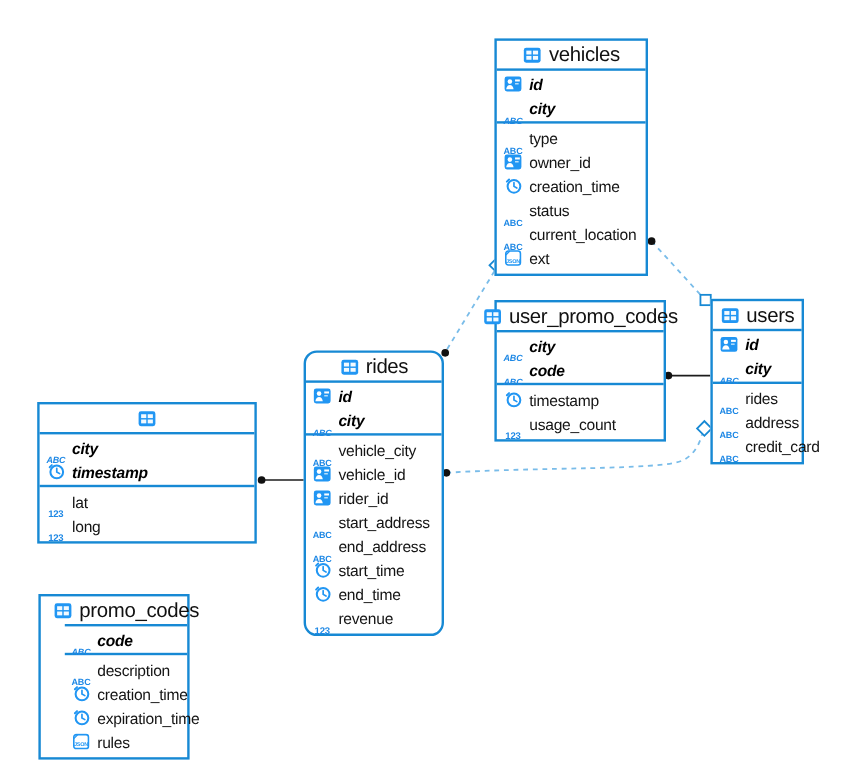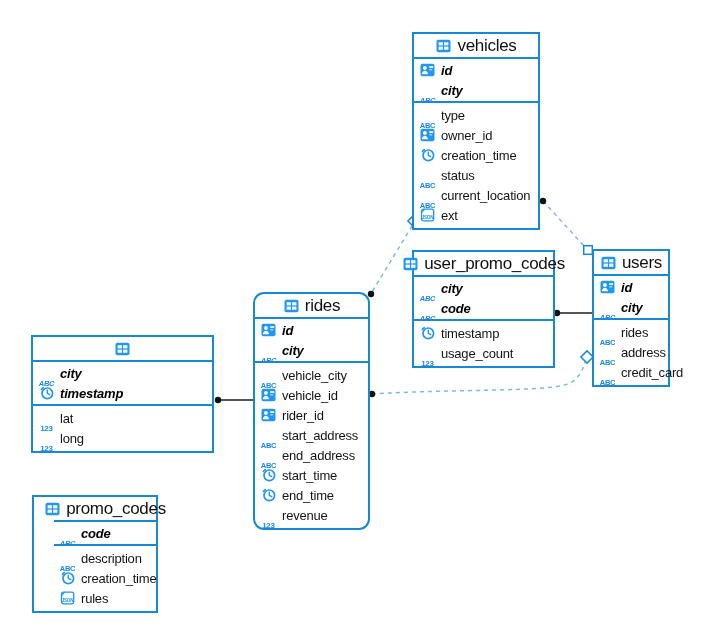--- a/index.html
+++ b/index.html
@@ -455,20 +455,30 @@
             <svg width="14" height="14" viewBox="0 0 14 14">
               <circle cx="7.3" cy="7.3" r="5.3" fill="#fff" stroke="#2196f3" stroke-width="1.7"></circle>
               <path d="M7.3 4.2v3.1l2.4 1.4" stroke="#2196f3" stroke-width="1.4" fill="none" stroke-linecap="round"></path>
               <path d="M1.4 3.4 3.2 1.6" stroke="#2196f3" stroke-width="1.6" stroke-linecap="round"></path>
             </svg>
           </span>
           <span>creation_time</span>
         </div>
         <div class="er-row">
           <span class="ic">
+            <svg width="14" height="14" viewBox="0 0 14 14">
+              <circle cx="7.3" cy="7.3" r="5.3" fill="#fff" stroke="#2196f3" stroke-width="1.7"></circle>
+              <path d="M7.3 4.2v3.1l2.4 1.4" stroke="#2196f3" stroke-width="1.4" fill="none" stroke-linecap="round"></path>
+              <path d="M1.4 3.4 3.2 1.6" stroke="#2196f3" stroke-width="1.6" stroke-linecap="round"></path>
+            </svg>
+          </span>
+          <span>expiration_time</span>
+        </div>
+        <div class="er-row">
+          <span class="ic">
             <svg width="15" height="14" viewBox="0 0 15 14">
               <path d="M3.5 1.2h8.2a2 2 0 0 1 2 2v7.6a2 2 0 0 1-2 2H3.5a2 2 0 0 1-2-2V3.2a2 2 0 0 1 2-2z" fill="#fff" stroke="#2196f3" stroke-width="1.3"></path>
               <path d="M1.5 4.5 4.8 1.2" stroke="#2196f3" stroke-width="1.1" fill="none"></path>
               <text x="7.5" y="11" font-size="4.6" font-weight="bold" fill="#2196f3" text-anchor="middle" font-family="Liberation Sans, sans-serif">JSON</text>
             </svg>
           </span>
           <span>rules</span>
         </div>
       </div>
     </div>

